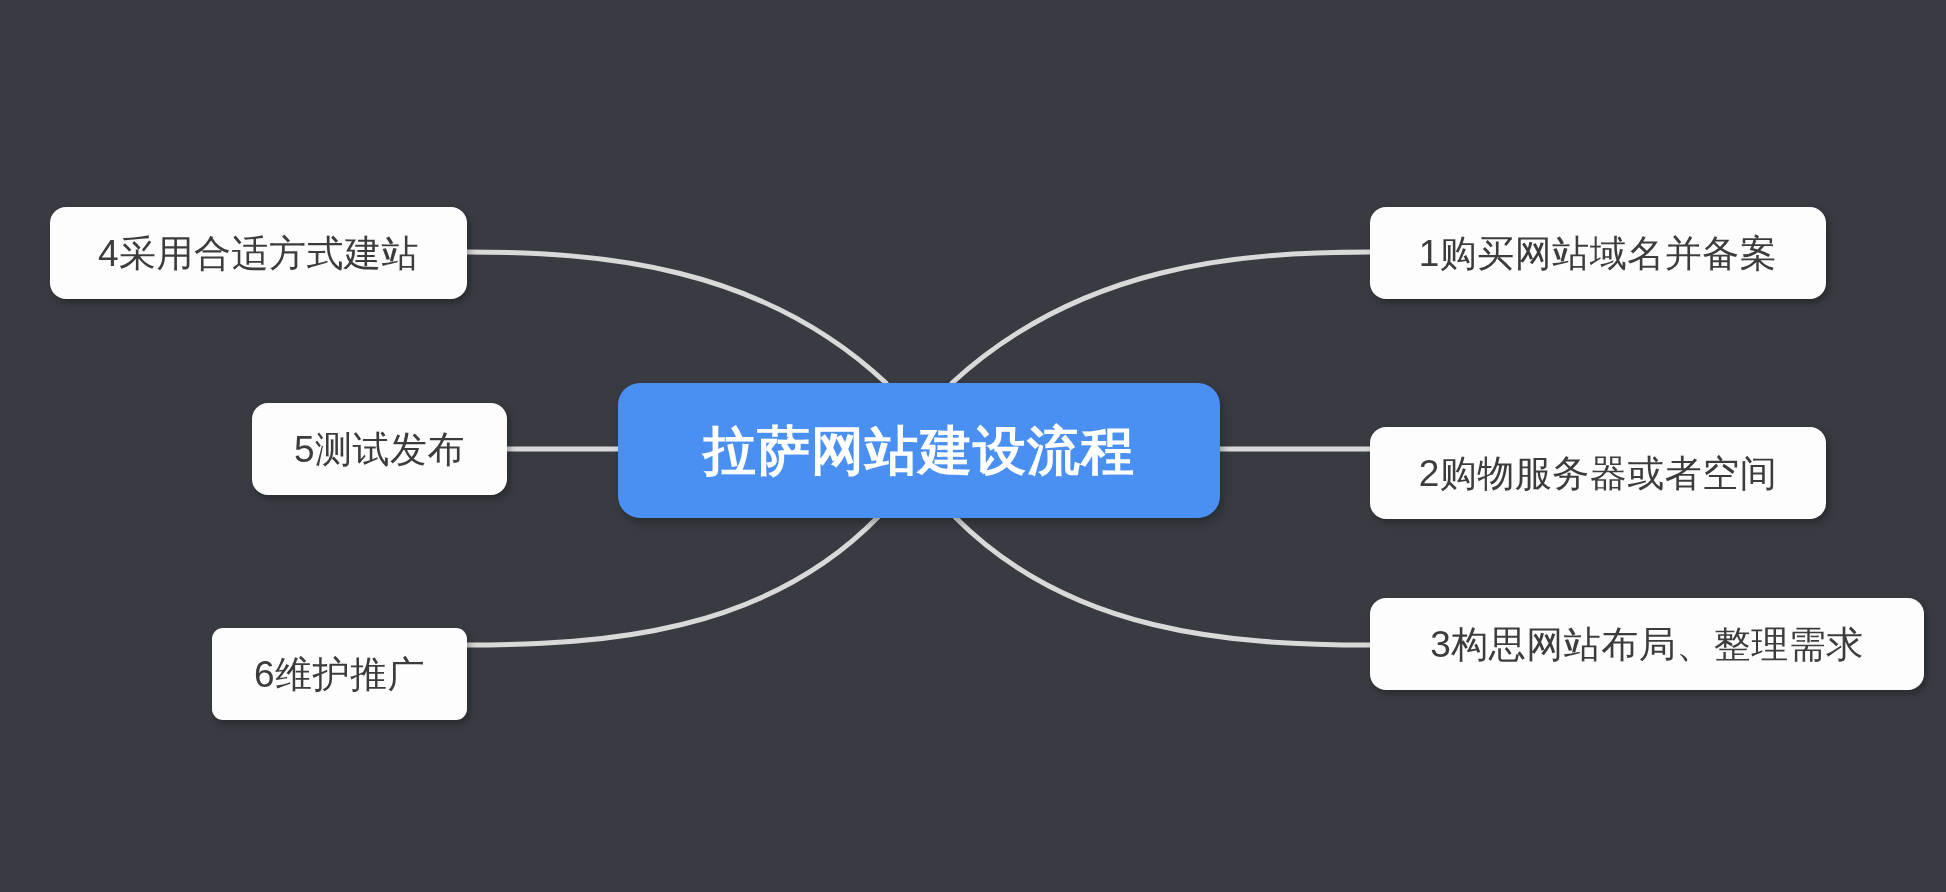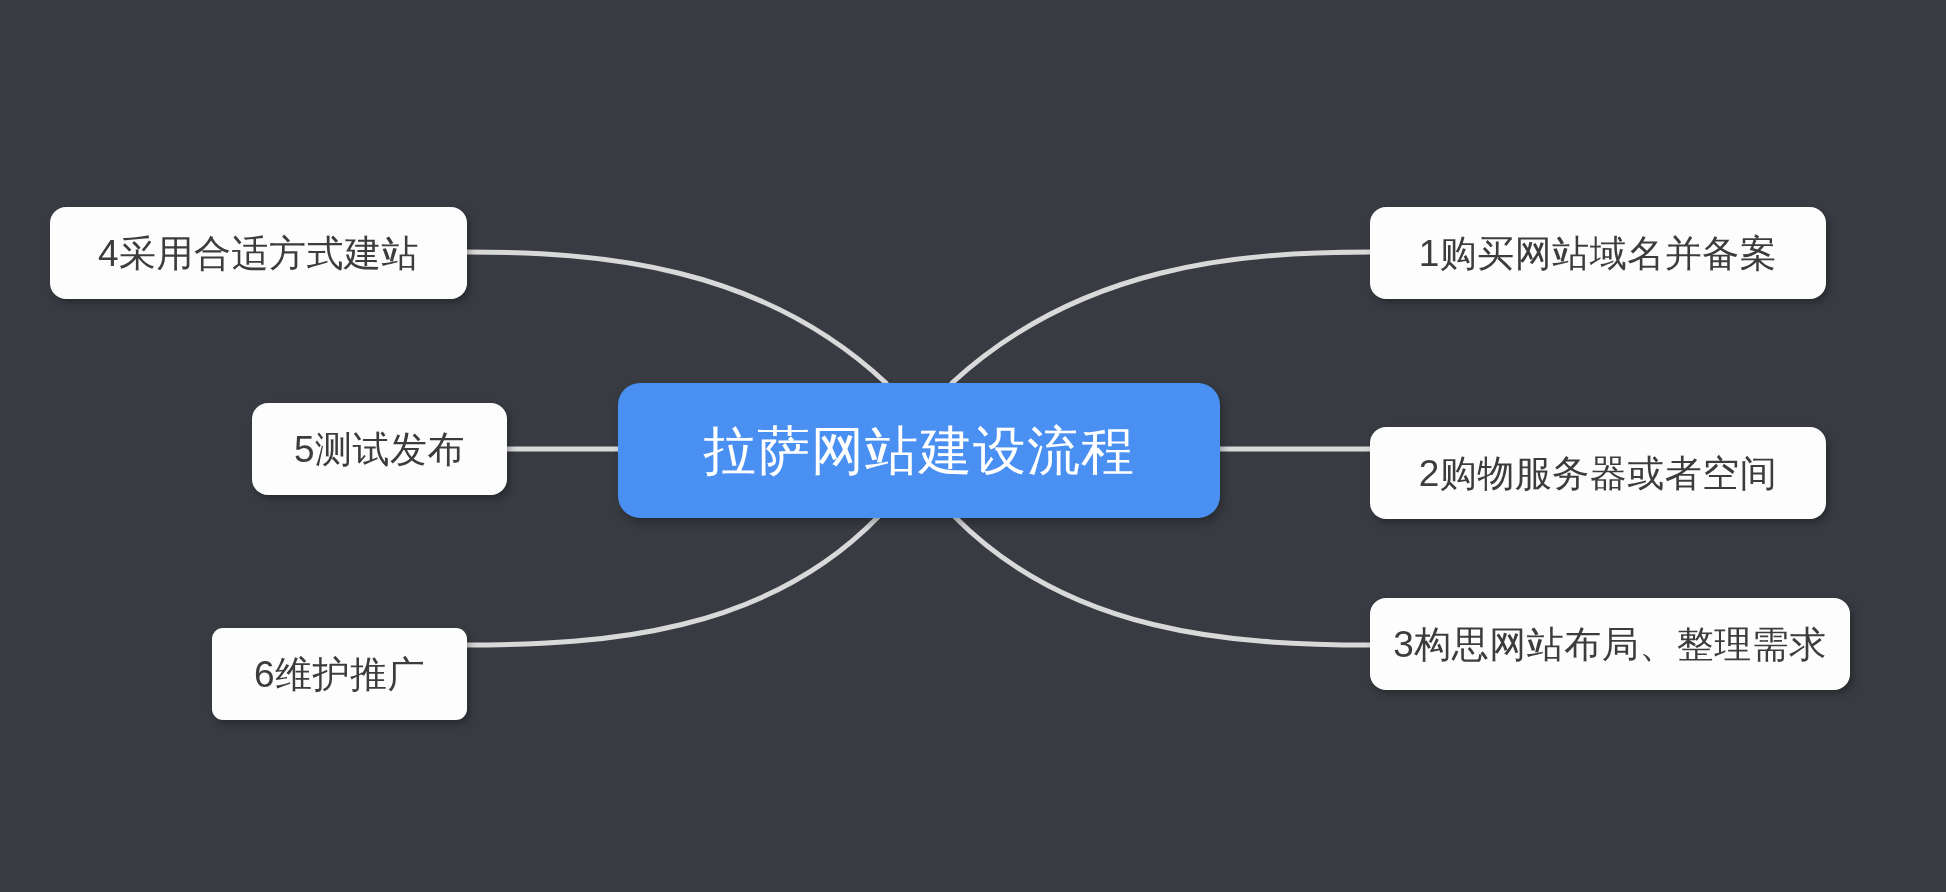--- a/index.html
+++ b/index.html
@@ -49,24 +49,24 @@
     background: #4a90f2;
     color: #ffffff;
     font-size: 53px;
     line-height: 1;
     letter-spacing: 1px;
     border-radius: 22px;
     box-shadow: 3px 5px 9px rgba(0,0,0,0.28);
     z-index: 5;
   }
   
-  #node-root { left: 618px; top: 383px; width: 602px; height: 135px; }
+  #node-root { left: 618px; top: 383px; width: 602px; height: 135px; font-weight: bold; }
   #node-1 { left: 1370px; top: 207px; width: 456px; height: 92px; }
   #node-2 { left: 1370px; top: 403px; width: 456px; height: 92px; margin-top: 24px; }
-  #node-3 { left: 1370px; top: 598px; width: 480px; height: 92px; }
+  #node-3 { left: 1370px; top: 598px; width: 554px; height: 92px; }
   #node-4 { left: 50px;   top: 207px; width: 417px; height: 92px; }
   #node-5 { left: 212px;  top: 403px; width: 255px; height: 92px; margin-left: 40px; }
   #node-6 { left: 212px;  top: 628px; width: 255px; height: 92px; border-radius: 11px; }
 </style>
 </head>
 <body>
 
 <div id="canvas">
 
   <svg id="edges" viewBox="0 0 1946 892" width="1946" height="892" xmlns="http://www.w3.org/2000/svg">

